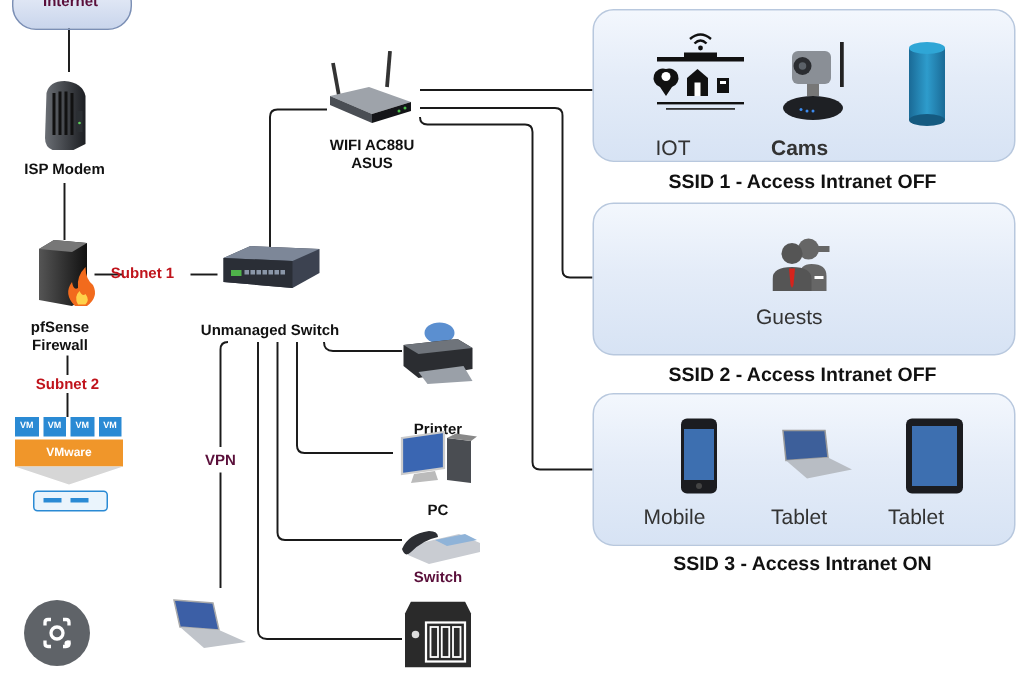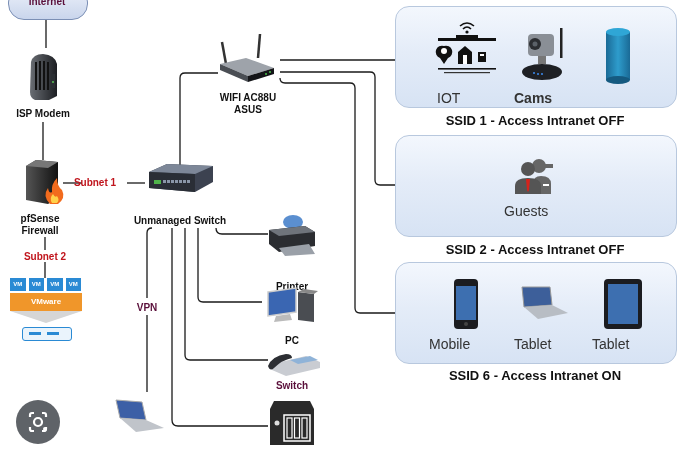--- a/index.html
+++ b/index.html
@@ -273,21 +273,21 @@
 </div>
 <div class="abs" style="left:603px;top:278px;width:40px;height:52px;">
   <svg width="40" height="52" viewBox="0 0 40 52">
     <rect x="1" y="1" width="38" height="50" rx="4" fill="#1b1c20"></rect>
     <rect x="5" y="6" width="30" height="40" fill="#3d6fb0"></rect>
   </svg>
 </div>
 <div class="dev-lbl" style="left:429px;top:336px;">Mobile</div>
 <div class="dev-lbl" style="left:514px;top:336px;">Tablet</div>
 <div class="dev-lbl" style="left:592px;top:336px;">Tablet</div>
-<div class="ssid-cap" style="left:390px;top:368px;">SSID 6 - Access Intranet ON</div>
+<div class="ssid-cap" style="left:390px;top:368px;">SSID 3 - Access Intranet ON</div>
 
 <div class="lens">
   <svg width="44" height="44" viewBox="0 0 44 44">
     <path d="M14 17 V15 Q14 13 16 13 H18 M26 13 H28 Q30 13 30 15 V17 M30 27 V29 Q30 31 28 31 H26 M18 31 H16 Q14 31 14 29 V27" fill="none" stroke="#fff" stroke-width="2.2"></path>
     <circle cx="22" cy="22" r="4" fill="none" stroke="#fff" stroke-width="2.2"></circle>
     <circle cx="29" cy="29" r="2" fill="#fff"></circle>
   </svg>
 </div>
 
 </body></html>

